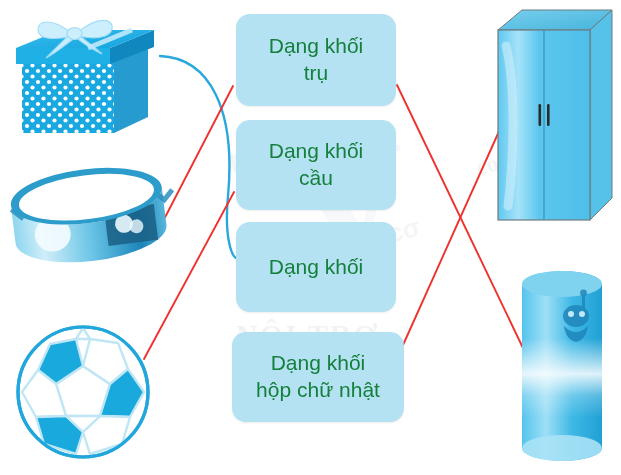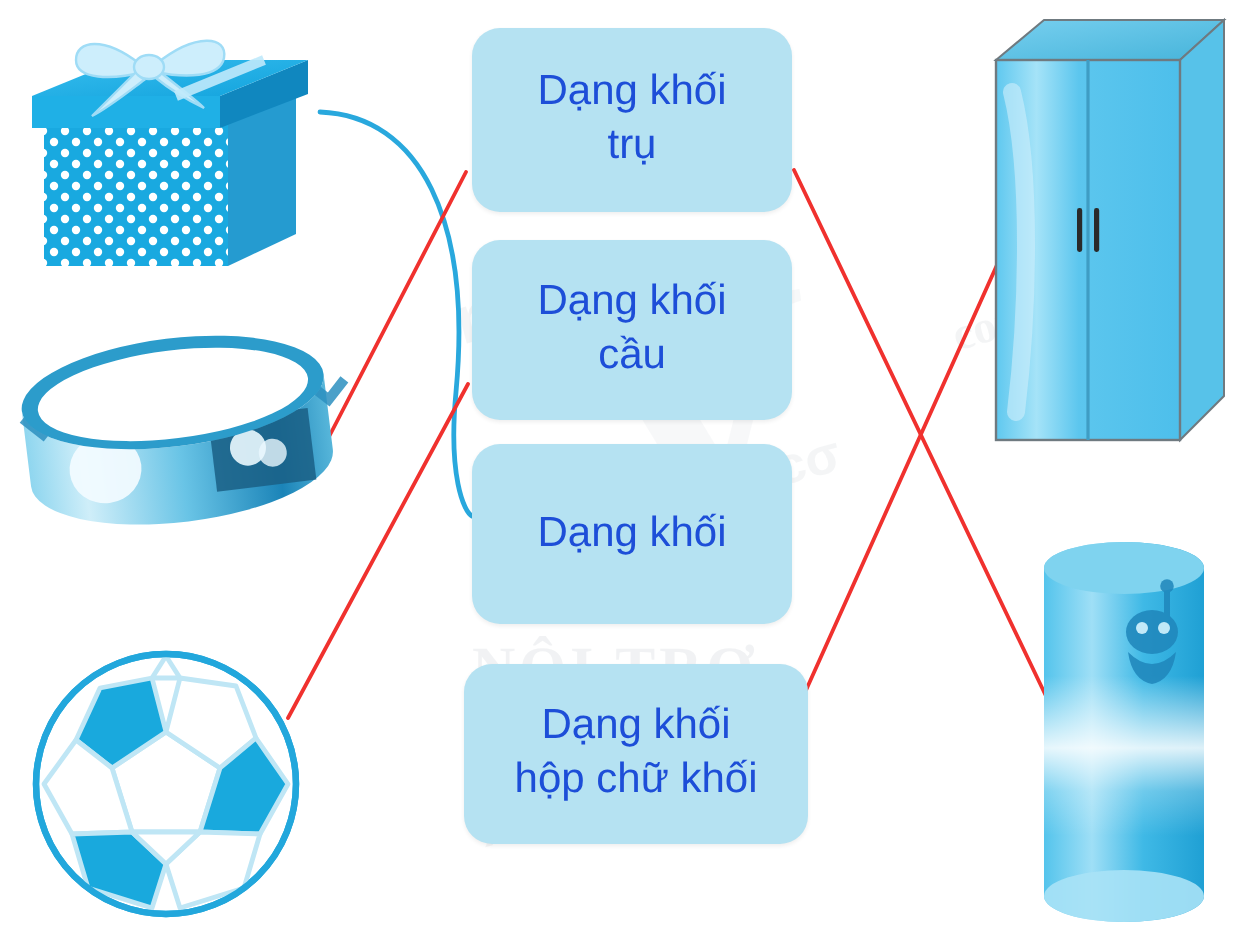--- a/index.html
+++ b/index.html
@@ -44,21 +44,21 @@
   
   #links{position:absolute;left:0;top:0;width:621px;height:475px;}
 
   
   .card{
     position:absolute;
     background:#b5e2f2;
     border-radius:14px;
     display:flex;align-items:center;justify-content:center;
     text-align:center;
-    color:#1d4ed8;
+    color:#15803d;
     font-size:21px;
     line-height:1.28;
     box-shadow:0 1px 2px rgba(0,0,0,.07);
   }
   .card .txt{display:block;padding:0 6px;}
   #card-tru{left:236px;top:14px;width:160px;height:92px;}
   #card-cau{left:236px;top:120px;width:160px;height:90px;}
   #card-lap{left:236px;top:222px;width:160px;height:90px;}
   #card-hop{left:232px;top:332px;width:172px;height:90px;}
 
@@ -110,21 +110,21 @@
   </div>
 
   <div class="card" id="card-lap">
     <span class="txt">
       <span>Dạng khối</span><br>
     </span>
   </div>
 
   <div class="card" id="card-hop">
     <span class="txt">
-      <span>Dạng khối</span><br><span>hộp chữ khối</span>
+      <span>Dạng khối</span><br><span>hộp chữ nhật</span>
     </span>
   </div>
 
   <svg class="fig" id="fig-giftbox" viewBox="0 0 160 132">
     <defs>
       <pattern id="dots" width="11" height="11" patternUnits="userSpaceOnUse">
         <rect width="11" height="11" fill="#19a9e0"></rect>
         <circle cx="3" cy="3" r="2.1" fill="#ffffff"></circle>
         <circle cx="8.5" cy="8.5" r="2.1" fill="#ffffff"></circle>
       </pattern>

